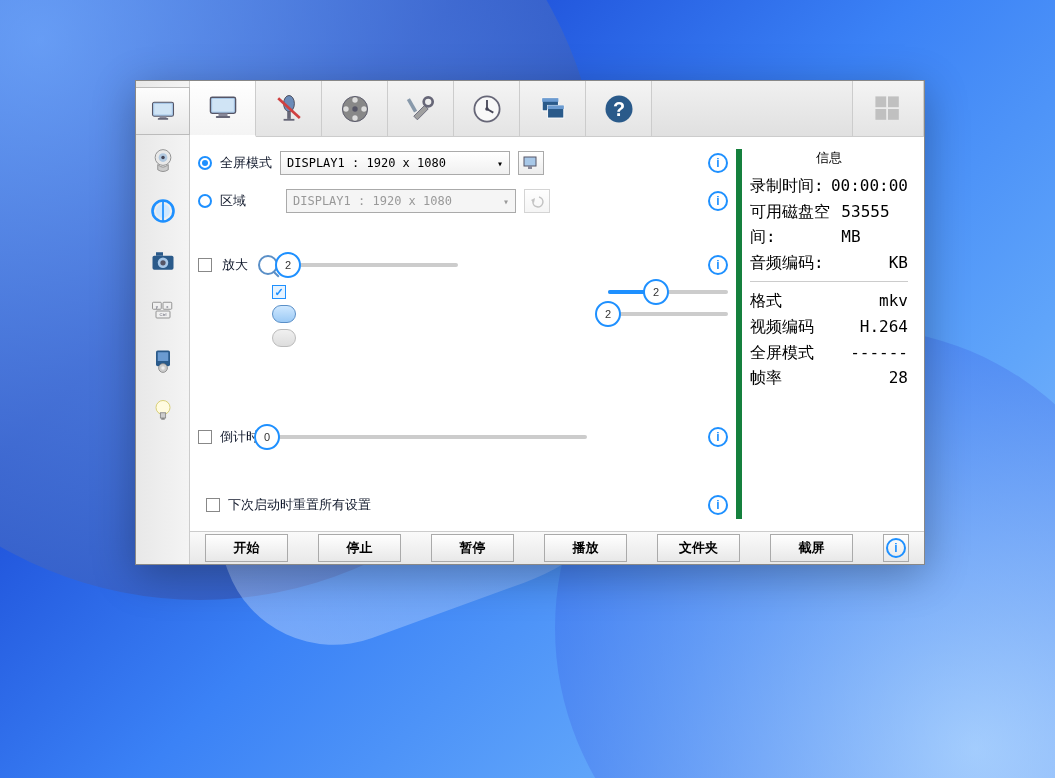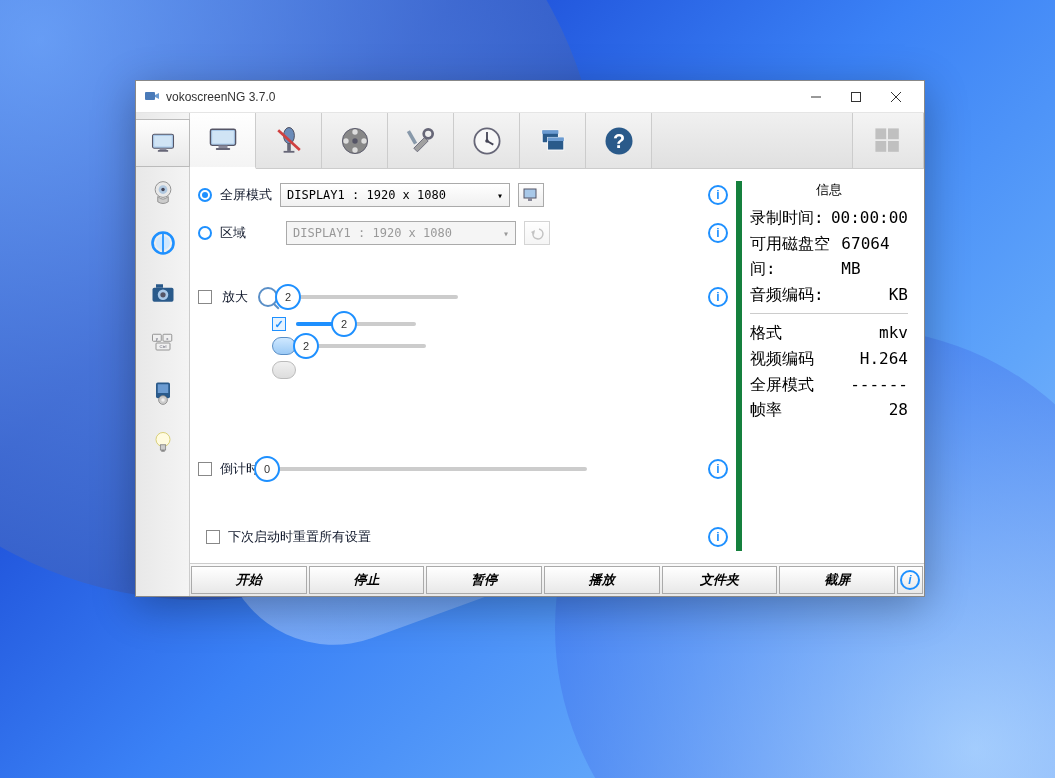--- a/index.html
+++ b/index.html
@@ -173,21 +173,21 @@
   border: 2px solid #1e90ff;
   border-radius: 50%;
   top: -11px;
   display: flex; align-items: center; justify-content: center;
   font-size: 11px;
   color: #333;
   transform: translateX(-50%);
 }
 
 .zoom-section { margin-top: 20px; }
-.zoom-row { display: flex; align-items: center; gap: 10px; margin: 6px 0 6px 74px; }
+.zoom-row { display: flex; align-items: center; gap: 10px; margin: 6px 0 6px 74px; justify-content: space-between; }
 .zoom-row.first { margin-left: 0; }
 .zoom-icon { width: 24px; height: 18px; border-radius: 10px; display: inline-block; }
 .zoom-icon.mag { border-radius: 50%; width: 20px; height: 20px; border: 2px solid #5a8fc7; position: relative; }
 .zoom-icon.mag::after { content: ''; position: absolute; width: 8px; height: 2px; background: #5a8fc7; bottom: -2px; right: -4px; transform: rotate(45deg); }
 .zoom-icon.toggle-on { background: linear-gradient(to bottom, #cfe8ff, #9ccaf5); border: 1px solid #5a8fc7; }
 .zoom-icon.toggle-off { background: linear-gradient(to bottom, #f0f0f0, #ddd); border: 1px solid #bbb; }
 
 .info-panel {
   width: 180px;
   border-left: 6px solid #15803d;
@@ -199,67 +199,43 @@
 
 .bottom-bar {
   display: flex;
   border-top: 1px solid #ccc;
   background: linear-gradient(to bottom, #fafafa, #e8e8e8);
 }
 .btn {
   flex: 1;
   height: 28px;
   border: 1px solid #aaa;
-  margin: 2px 1px;
+  margin: 2px 15px;
   background: linear-gradient(to bottom, #fff, #e8e8e8);
   display: flex; align-items: center; justify-content: center;
   cursor: pointer;
   font-weight: bold;
-  font-style: italic;
 }
 .btn.small { flex: 0 0 26px; }
 
 .countdown-section { margin-top: 60px; }
 .reset-section { margin-top: 30px; padding-left: 8px; }
 
 .svg-icon { width: 36px; height: 36px; }
 .svg-icon-sm { width: 28px; height: 28px; }
 </style>
 </head>
 <body>
 
 <div class="swirl swirl1"></div>
 <div class="swirl swirl2"></div>
 <div class="swirl swirl3"></div>
 
 <div class="window">
 
-  <div class="titlebar">
-    <svg class="titlebar-icon" viewBox="0 0 16 16">
-        <rect x="1" y="3" width="10" height="8" fill="#4a7ab8" rx="1"></rect>
-        <polygon points="11,6 15,4 15,10 11,8" fill="#6b9bd1"></polygon>
-      </svg>
-    <span class="title-text">vokoscreenNG 3.7.0</span>
-    <div class="win-btn">
-        <svg width="10" height="10">
-          <line x1="0" y1="5" x2="10" y2="5" stroke="#333"></line>
-        </svg>
-      </div>
-    <div class="win-btn">
-        <svg width="10" height="10">
-          <rect x="0.5" y="0.5" width="9" height="9" fill="none" stroke="#333"></rect>
-        </svg>
-      </div>
-    <div class="win-btn">
-        <svg width="10" height="10">
-          <line x1="0" y1="0" x2="10" y2="10" stroke="#333"></line>
-          <line x1="10" y1="0" x2="0" y2="10" stroke="#333"></line>
-        </svg>
-      </div>
-  </div>
 
   <div class="body-area">
 
     <div class="left-tabs">
       <div class="left-tab active">
         <svg class="svg-icon-sm" viewBox="0 0 32 32">
             <rect x="4" y="6" width="24" height="16" rx="2" fill="#a8c8e8" stroke="#556" stroke-width="1.2"></rect>
             <rect x="6" y="8" width="20" height="12" fill="#d0e4f5"></rect>
             <rect x="12" y="22" width="8" height="2" fill="#889"></rect>
             <rect x="10" y="24" width="12" height="2" fill="#667" rx="1"></rect>
@@ -470,21 +446,21 @@
         </div>
 
         <div class="info-panel">
           <div class="info-title">信息</div>
           <div class="info-line">
               <span>录制时间:</span>
               <span>00:00:00</span>
             </div>
           <div class="info-line">
               <span>可用磁盘空间:</span>
-              <span>67064 MB</span>
+              <span>53555 MB</span>
             </div>
           <div class="info-line">
               <span>音频编码:</span>
               <span>KB</span>
             </div>
           <div class="info-sep"></div>
           <div class="info-line">
               <span>格式</span>
               <span>mkv</span>
             </div>

